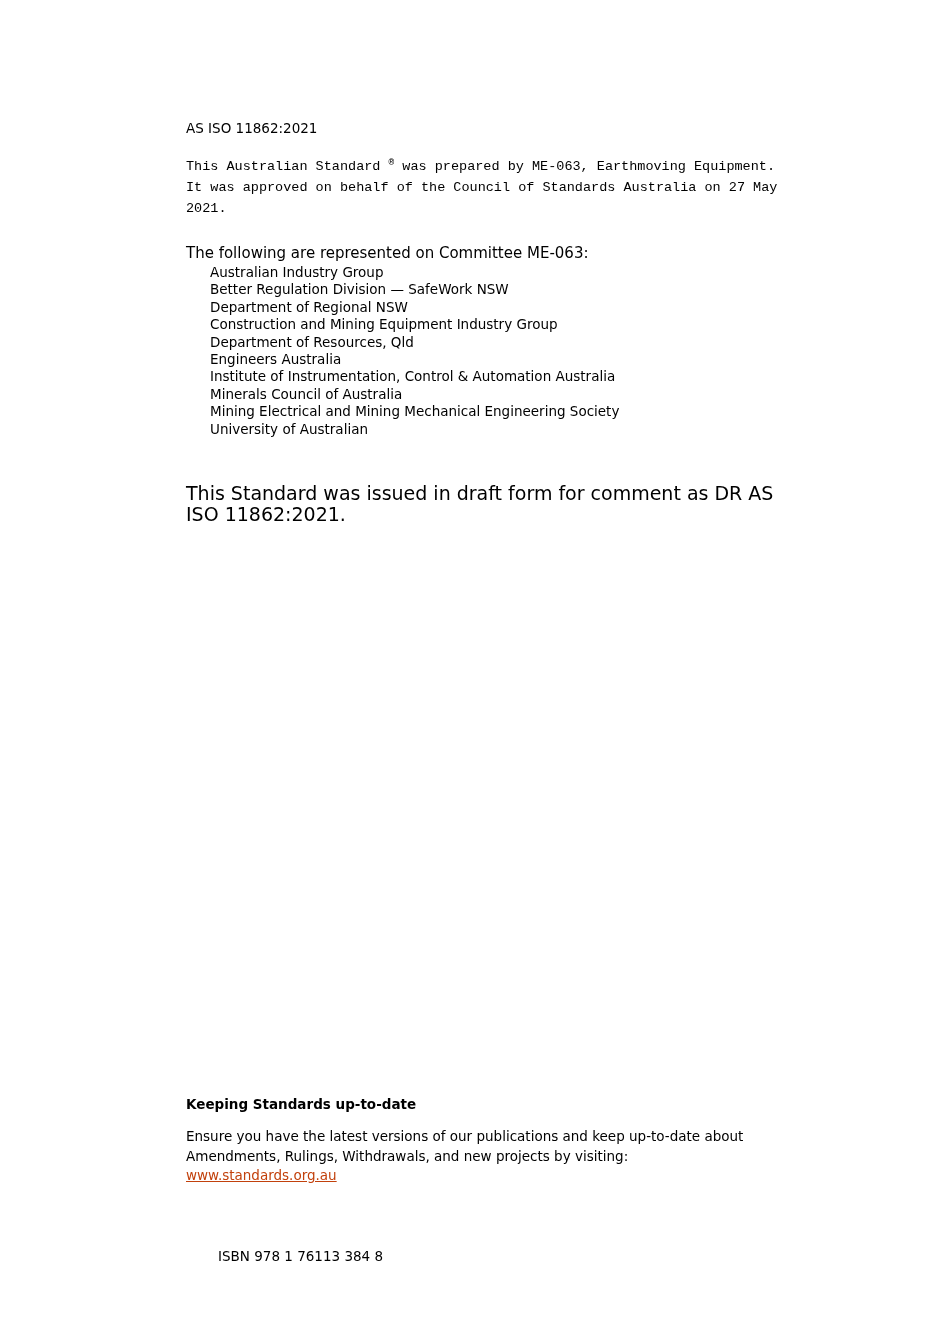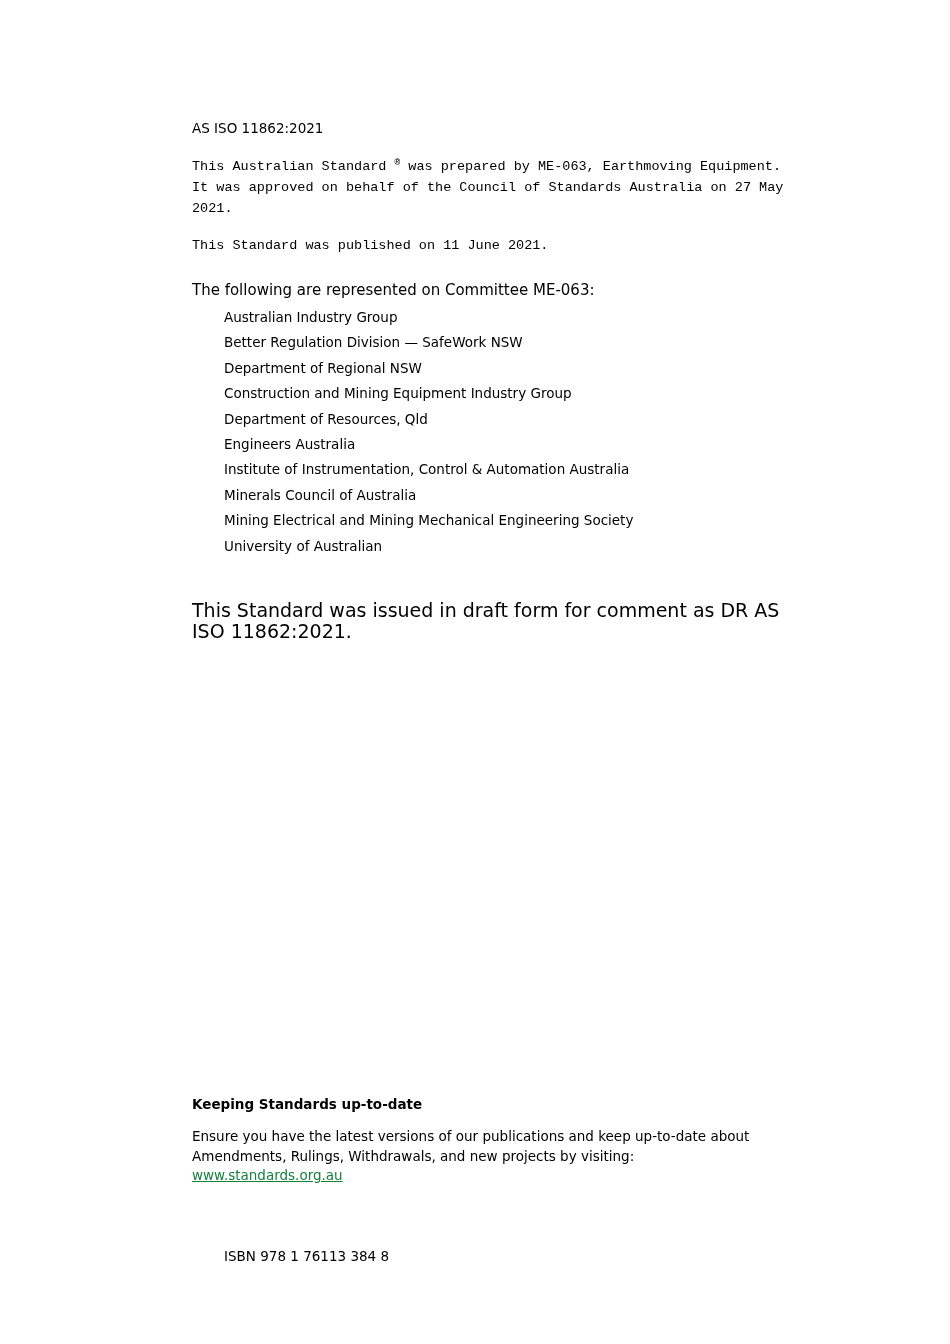--- a/index.html
+++ b/index.html
@@ -11,21 +11,21 @@
     width: 950px;
     height: 1344px;
     position: relative;
     font-family: "DejaVu Sans", "Liberation Sans", sans-serif;
     color: #000000;
     -webkit-font-smoothing: antialiased;
   }
   .page {
     position: absolute;
     top: 0;
-    left: 8px;
+    left: 2px;
     width: 834px;
     height: 1344px;
     background: #ffffff;
   }
   .content {
     position: absolute;
     left: 184px;
     top: 118px;
     width: 600px;
   }
@@ -49,21 +49,21 @@
     margin: 24px 0 0 0;
   }
   .member-list {
     list-style: none;
     margin: 0;
     padding: 0 0 0 24px;
   }
   .member-list li {
     font-size: 13.5px;
     line-height: 17.4px;
-    margin: 8px;
+    margin: 0;
     padding: 0;
   }
   .draft-note {
     font-size: 19px;
     line-height: 21px;
     margin: 45px 0 0 0;
   }
   .footer-block {
     position: absolute;
     left: 184px;
@@ -75,21 +75,21 @@
     font-weight: bold;
     line-height: 20px;
     margin: 0 0 13px 0;
   }
   .footer-text {
     font-size: 13.5px;
     line-height: 19.5px;
     margin: 0;
   }
   .footer-link {
-    color: #15803d;
+    color: #c2410c;
     text-decoration: underline;
     font-size: 13.5px;
     line-height: 19.5px;
     display: inline-block;
     margin-top: 0px;
   }
   .isbn {
     position: absolute;
     left: 184px;
     top: 1246px;
@@ -107,21 +107,20 @@
 <body>
 
 <div class="page">
 
   <div class="content">
 
     <p class="doc-id">AS ISO 11862:2021</p>
 
     <p class="para"><span>This Australian Standard </span><span class="reg-mark">®</span><span> was prepared by ME-063, Earthmoving Equipment. It was approved on behalf of the Council of Standards Australia on 27 May 2021.</span></p>
 
-    <p class="para tight">This Standard was published on 11 June 2021.</p>
 
     <p class="committee-intro">The following are represented on Committee ME-063:</p>
 
     <ul class="member-list">
       <li>Australian Industry Group</li>
       <li>Better Regulation Division — SafeWork NSW</li>
       <li>Department of Regional NSW</li>
       <li>Construction and Mining Equipment Industry Group</li>
       <li>Department of Resources, Qld</li>
       <li>Engineers Australia</li>

